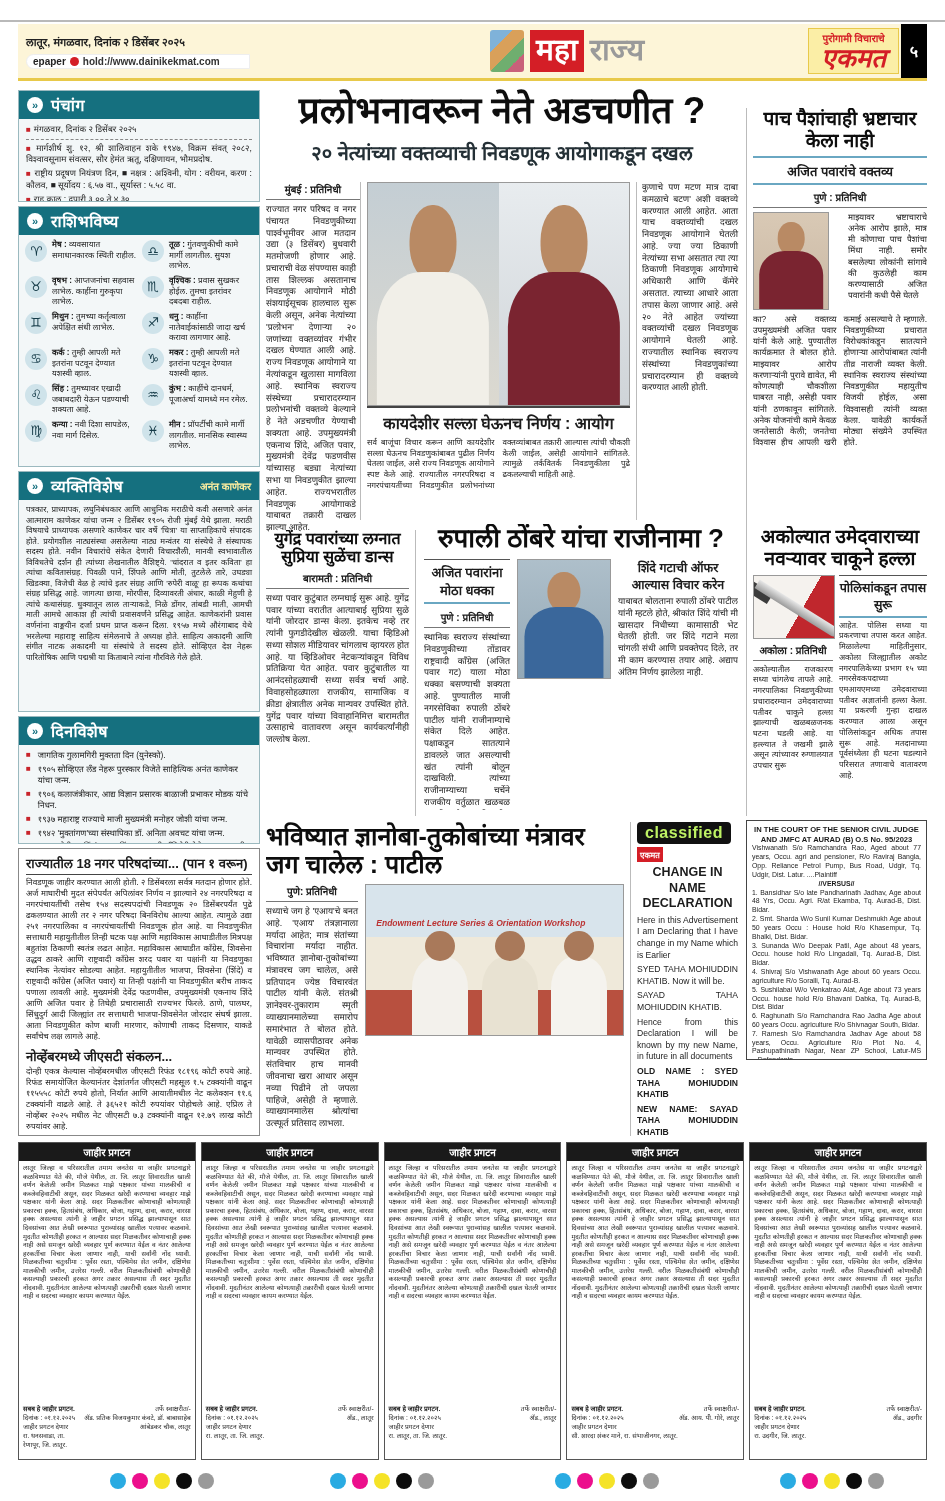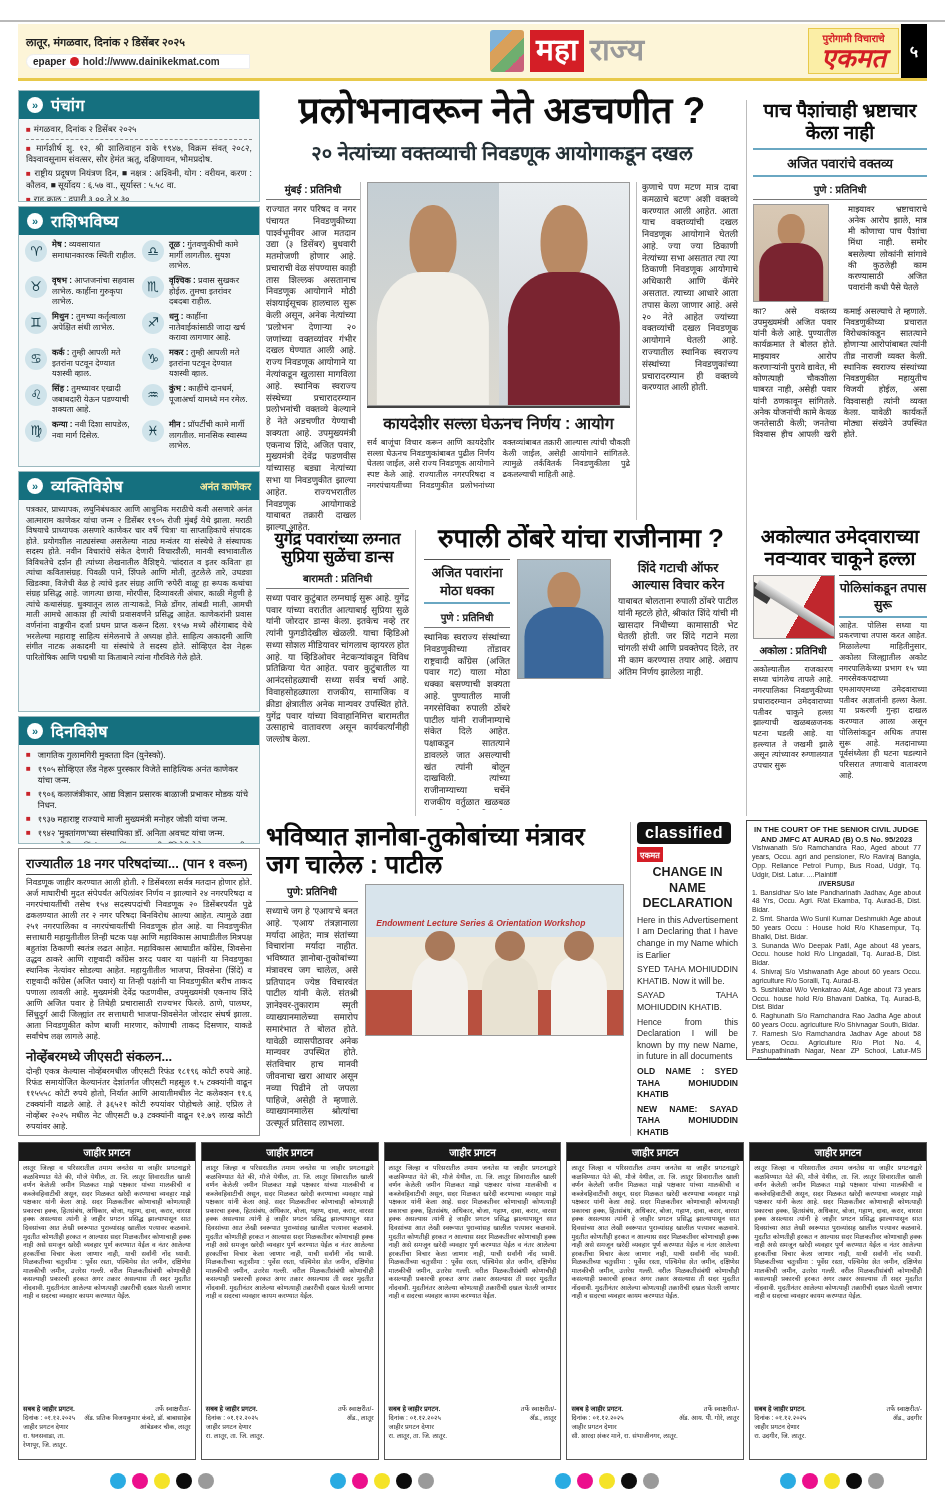--- a/index.html
+++ b/index.html
@@ -65,21 +65,21 @@
   .pers.shirt-blue::after{background:#3a679b;}
   .box-head{font-size:16px;font-weight:bold;text-align:center;border-top:2px solid #444;padding:4px 0 2px;}
   
   .h-med{font-size:19px;font-weight:bold;text-align:center;line-height:1.15;color:#0d0d0d;}
   .h-big{font-size:26px;font-weight:bold;text-align:center;line-height:1.12;color:#0d0d0d;}
   .kicker{font-size:13px;font-weight:bold;text-align:center;border-bottom:2px solid #6aa7c2;padding-bottom:3px;}
   .teal-underline{border-bottom:2px solid #6aa7c2;padding-bottom:4px;}
   .subhead-sm{font-size:12.5px;font-weight:bold;text-align:center;}
   .rule-tb{border-top:1px solid #555;border-bottom:2px solid #6aa7c2;padding:3px 0;}
   
-  .cl-logo{background:#111;color:#ffffff;font-weight:bold;font-size:16px;padding:2px 8px;border-radius:4px;
+  .cl-logo{background:#111;color:#bef264;font-weight:bold;font-size:16px;padding:2px 8px;border-radius:4px;
            display:inline-block;letter-spacing:.5px;}
   .cl-badge{background:#d41e26;color:#fff;font-size:8px;font-weight:bold;padding:2px 3px;display:inline-block;}
   .cl-title{font-size:12.5px;font-weight:bold;text-align:center;line-height:1.25;margin-top:3px;}
   .cl-body{font-size:8.6px;line-height:1.35;text-align:justify;margin-top:3px;}
   .cl-strong{font-weight:bold;}
   
   .court{border:1px solid #444;padding:4px 5px;font-size:6.9px;line-height:1.28;text-align:justify;overflow:hidden;}
   .court .ttl{font-weight:bold;text-align:center;font-size:7.6px;}
   .court .ctr{text-align:center;font-weight:bold;}
   
@@ -271,21 +271,21 @@
         <div class="pers shirt-maroon" style="background:linear-gradient(180deg,#e8ecef,#cfd4d8);"></div>
       </div>
       <div class="box-head">कायदेशीर सल्ला घेऊनच निर्णय : आयोग</div>
       <div class="body-txt" style="column-count:2;column-gap:8px;font-size:8px;margin-top:2px;">सर्व बाजूंचा विचार करून आणि कायदेशीर सल्ला घेऊनच निवडणुकांबाबत पुढील निर्णय घेतला जाईल, असे राज्य निवडणूक आयोगाने स्पष्ट केले आहे. राज्यातील नगरपरिषदा व नगरपंचायतींच्या निवडणुकीत प्रलोभनांच्या वक्तव्यांबाबत तक्रारी आल्यास त्यांची चौकशी केली जाईल, असेही आयोगाने सांगितले. त्यामुळे तर्कवितर्क निवडणुकीला पुढे ढकलल्याची माहिती आहे.</div>
     </div>
     <div style="width:96px;flex:0 0 96px;border-left:1px solid #bbb;padding-left:5px;">
       <div class="body-txt">कुणाचे पण मटण मात्र दाबा कमळाचे बटण' अशी वक्तव्ये करण्यात आली आहेत. आता याच वक्तव्यांची दखल निवडणूक आयोगाने घेतली आहे. ज्या ज्या ठिकाणी नेत्यांच्या सभा असतात त्या त्या ठिकाणी निवडणूक आयोगाचे अधिकारी आणि कॅमेरे असतात. त्याच्या आधारे आता तपास केला जाणार आहे. असे २० नेते आहेत ज्यांच्या वक्तव्यांची दखल निवडणूक आयोगाने घेतली आहे. राज्यातील स्थानिक स्वराज्य संस्थांच्या निवडणुकांच्या प्रचारादरम्यान ही वक्तव्ये करण्यात आली होती.</div>
     </div>
   </div>
 
-  <section class="abs" style="left:746px;top:100px;width:181px;height:432px;border-left:1px solid #bbb;padding-left:6px;overflow:hidden;">
+  <section class="abs" style="left:746px;top:108px;width:181px;height:432px;border-left:1px solid #bbb;padding-left:6px;overflow:hidden;">
     <div class="h-med teal-underline">पाच पैशांचाही भ्रष्टाचार केला नाही</div>
     <div class="kicker" style="margin-top:4px;">अजित पवारांचे वक्तव्य</div>
     <div class="byline" style="border-bottom:1px solid #777;margin-top:5px;">पुणे : प्रतिनिधी</div>
     <div style="display:flex;gap:19px;margin-top:3px;">
       <div class="photo" style="width:74px;height:96px;flex:0 0 74px;border:1px solid #999;display:flex;">
         <div class="pers shirt-maroon" style="background:linear-gradient(180deg,#d9c9b5,#c9b8a4);"></div>
       </div>
       <div class="body-txt" style="font-size:8.4px;">माझ्यावर भ्रष्टाचाराचे अनेक आरोप झाले, मात्र मी कोणाचा पाच पैशांचा मिंधा नाही. समोर बसलेल्या लोकांनी सांगावे की कुठलेही काम करण्यासाठी अजित पवारांनी कधी पैसे घेतले</div>
     </div>
     <div class="body-txt" style="margin-top:4px;column-count:2;column-gap:7px;font-size:8.4px;">का? असे वक्तव्य उपमुख्यमंत्री अजित पवार यांनी केले आहे. पुण्यातील कार्यक्रमात ते बोलत होते. माझ्यावर आरोप करणाऱ्यांनी पुरावे द्यावेत, मी कोणत्याही चौकशीला घाबरत नाही, असेही पवार यांनी ठणकावून सांगितले. अनेक योजनांची कामे केवळ जनतेसाठी केली; जनतेचा विश्वास हीच आपली खरी कमाई असल्याचे ते म्हणाले. निवडणुकीच्या प्रचारात विरोधकांकडून सातत्याने होणाऱ्या आरोपांबाबत त्यांनी तीव्र नाराजी व्यक्त केली. स्थानिक स्वराज्य संस्थांच्या निवडणुकीत महायुतीच विजयी होईल, असा विश्वासही त्यांनी व्यक्त केला. यावेळी कार्यकर्ते मोठ्या संख्येने उपस्थित होते.</div>

